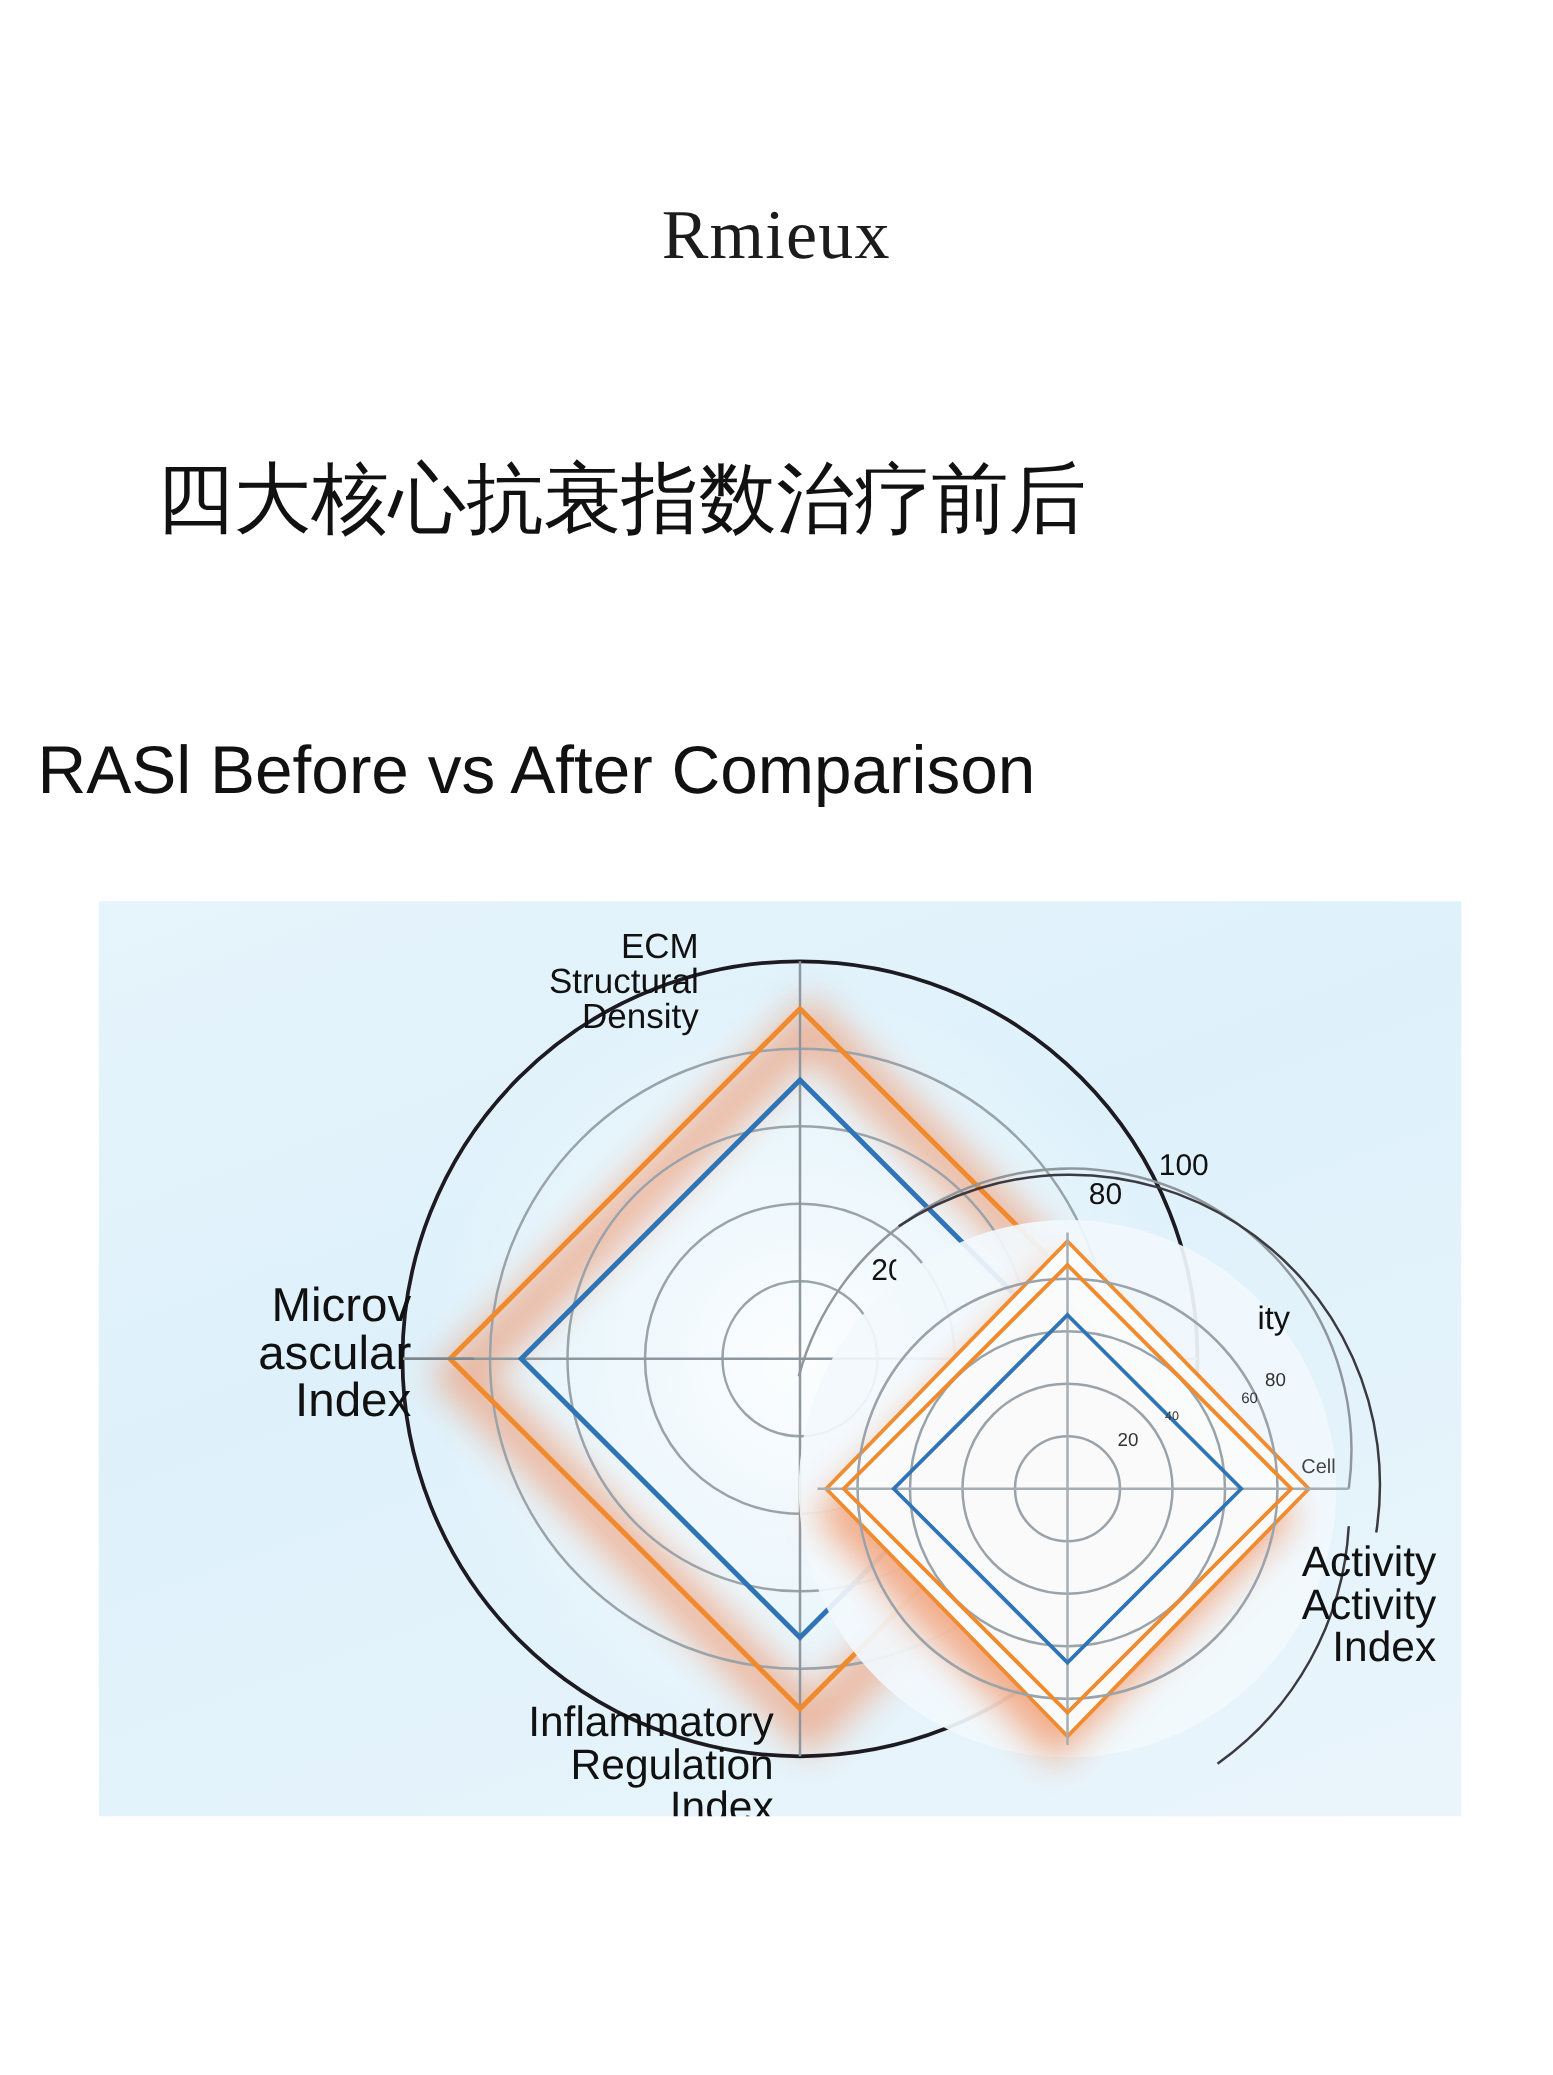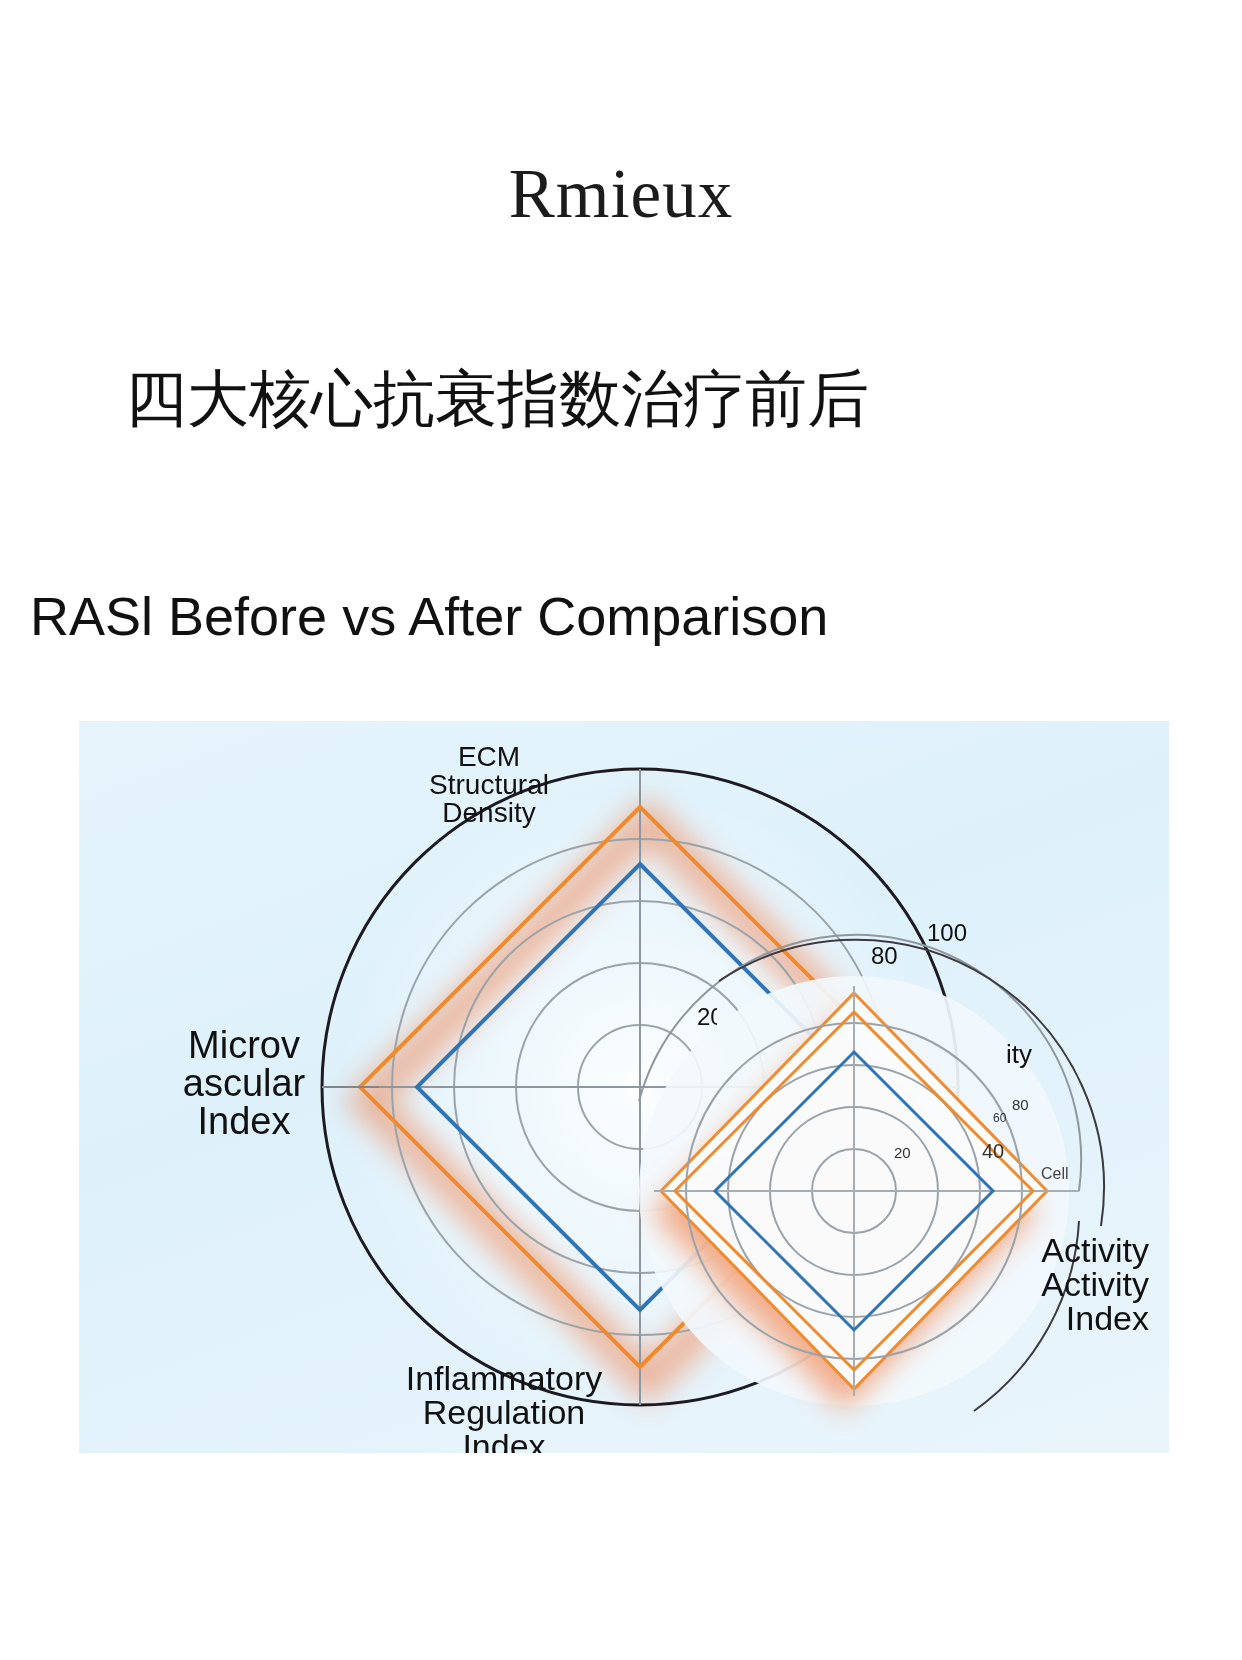--- a/index.html
+++ b/index.html
@@ -1,29 +1,29 @@
 <!DOCTYPE html>
 <html><head>
 <meta charset="utf-8">
 <style>
   html, body { margin: 0; padding: 0; background: #ffffff; }
   body { width: 1242px; height: 1660px; position: relative; overflow: hidden;
          font-family: "DejaVu Sans", "Liberation Sans", sans-serif; color: #111; }
   .brand { position: absolute; top: 160px; left: 0; width: 1242px; text-align: center;
-           font-family: "Liberation Serif", "DejaVu Serif", serif; font-size: 69px;
+           font-family: "Liberation Serif", "DejaVu Serif", serif; font-size: 56px;
            letter-spacing: 1px; color: #1c1c1c; line-height: 1; }
   .title-cn { position: absolute; top: 360px; left: 0; width: 994px; text-align: center;
               font-size: 62px; line-height: 78px; color: #111; }
   .subtitle { position: absolute; top: 585px; left: 0; width: 1242px; text-align: left;
               font-family: "Liberation Sans", sans-serif; font-size: 54px; color: #111;
               padding-left: 30px; box-sizing: border-box; }
   .panel { position: absolute; left: 79px; top: 721px; width: 1090px; height: 732px;
            background: linear-gradient(160deg, #e6f4fb 0%, #def1fb 40%, #eaf5fb 100%); overflow: hidden; }
   .panel svg { position: absolute; left: 0; top: 0; }
-  .axis-label { position: absolute; text-align: center; font-family: "Liberation Sans", sans-serif;
+  .axis-label { position: absolute; text-align: right; font-family: "Liberation Sans", sans-serif;
                 color: #111; line-height: 1.0; }
 </style>
 </head>
 <body>
 
 <div class="brand">Rmieux</div>
 
 <div class="title-cn">
   <div>四大核心抗衰指数治疗前后</div>
 </div>
@@ -93,21 +93,21 @@
 
     <line x1="245" y1="366" x2="300" y2="366" stroke="#7d868c" stroke-width="2"></line>
   </svg>
 
   <div class="axis-label" style="left:848px; top:200px; font-size:24px;">100</div>
   <div class="axis-label" style="left:792px; top:223px; font-size:24px;">80</div>
   <div class="axis-label" style="left:618px; top:284px; font-size:24px; width:20px; overflow:hidden;">20</div>
   <div class="axis-label" style="left:927px; top:320px; font-size:26px;">ity</div>
 
   <div class="axis-label" style="left:815px; top:424px; font-size:15px; color:#333;">20</div>
-  <div class="axis-label" style="left:903px; top:408px; font-size:20px; color:#333;margin-top:12px;">40</div>
+  <div class="axis-label" style="left:853px; top:408px; font-size:10px; color:#333;">40</div>
   <div class="axis-label" style="left:891px; top:391px; font-size:12px; color:#333;margin-left:23px;">60</div>
   <div class="axis-label" style="left:933px; top:376px; font-size:15px; color:#333;">80</div>
   <div class="axis-label" style="left:962px; top:445px; font-size:16px; color:#444;">Cell</div>
 
   <div class="axis-label" style="left:340px; top:22px; font-size:28px; width:140px;">
     <div>ECM</div>
     <div>Structural</div>
     <div>Density</div>
   </div>
   <div class="axis-label" style="left:80px; top:305px; font-size:38px; width:170px;">

